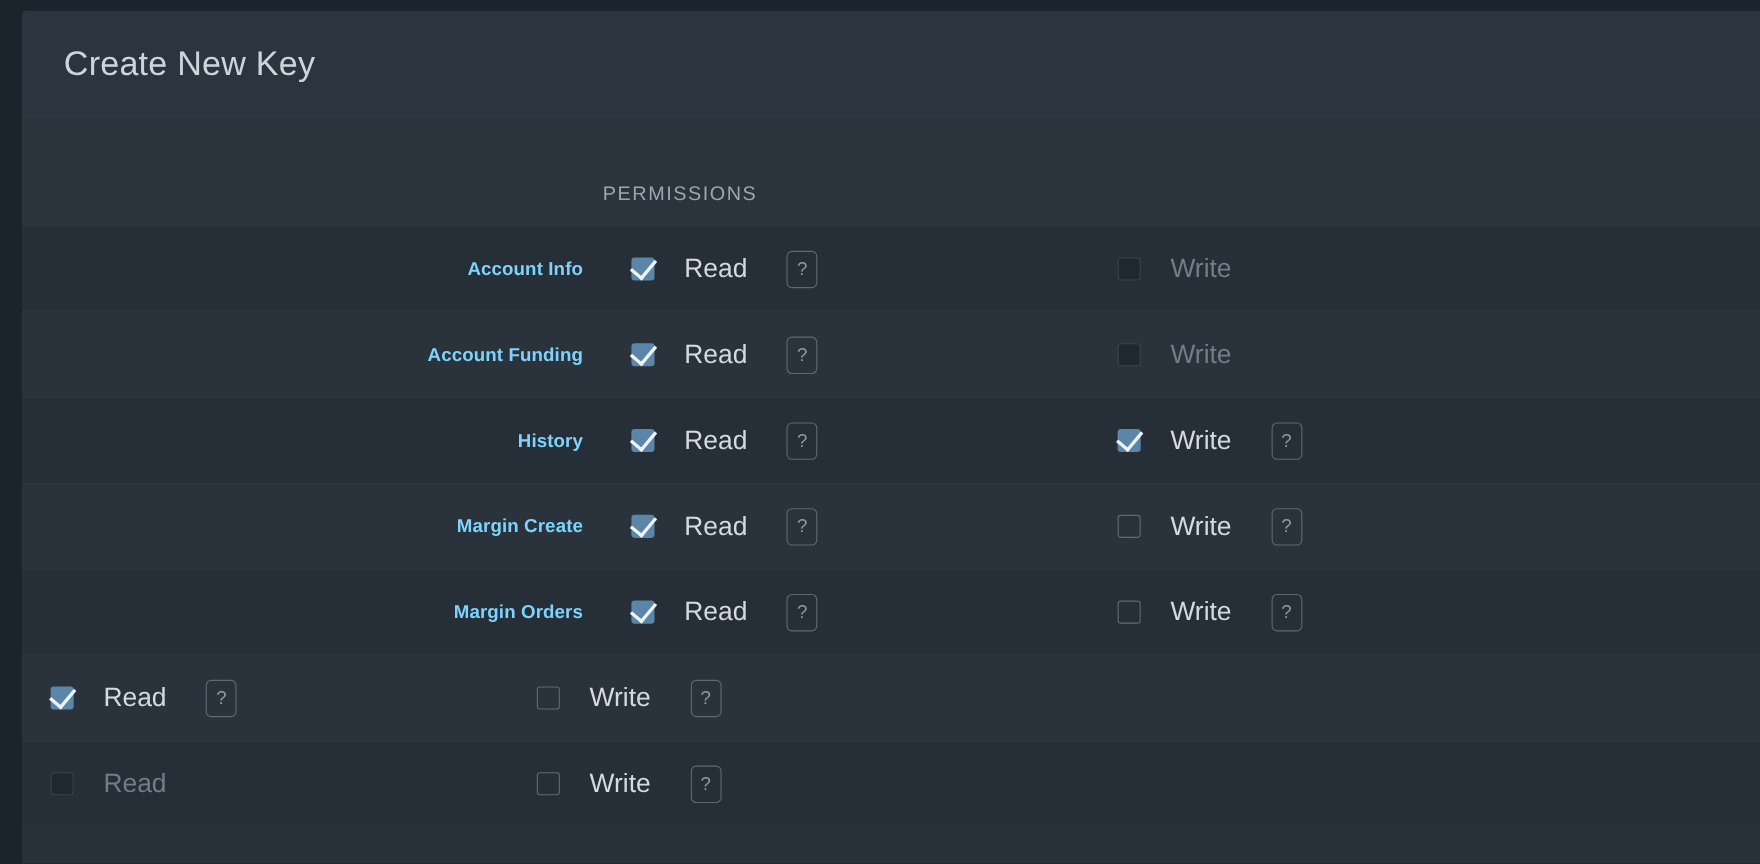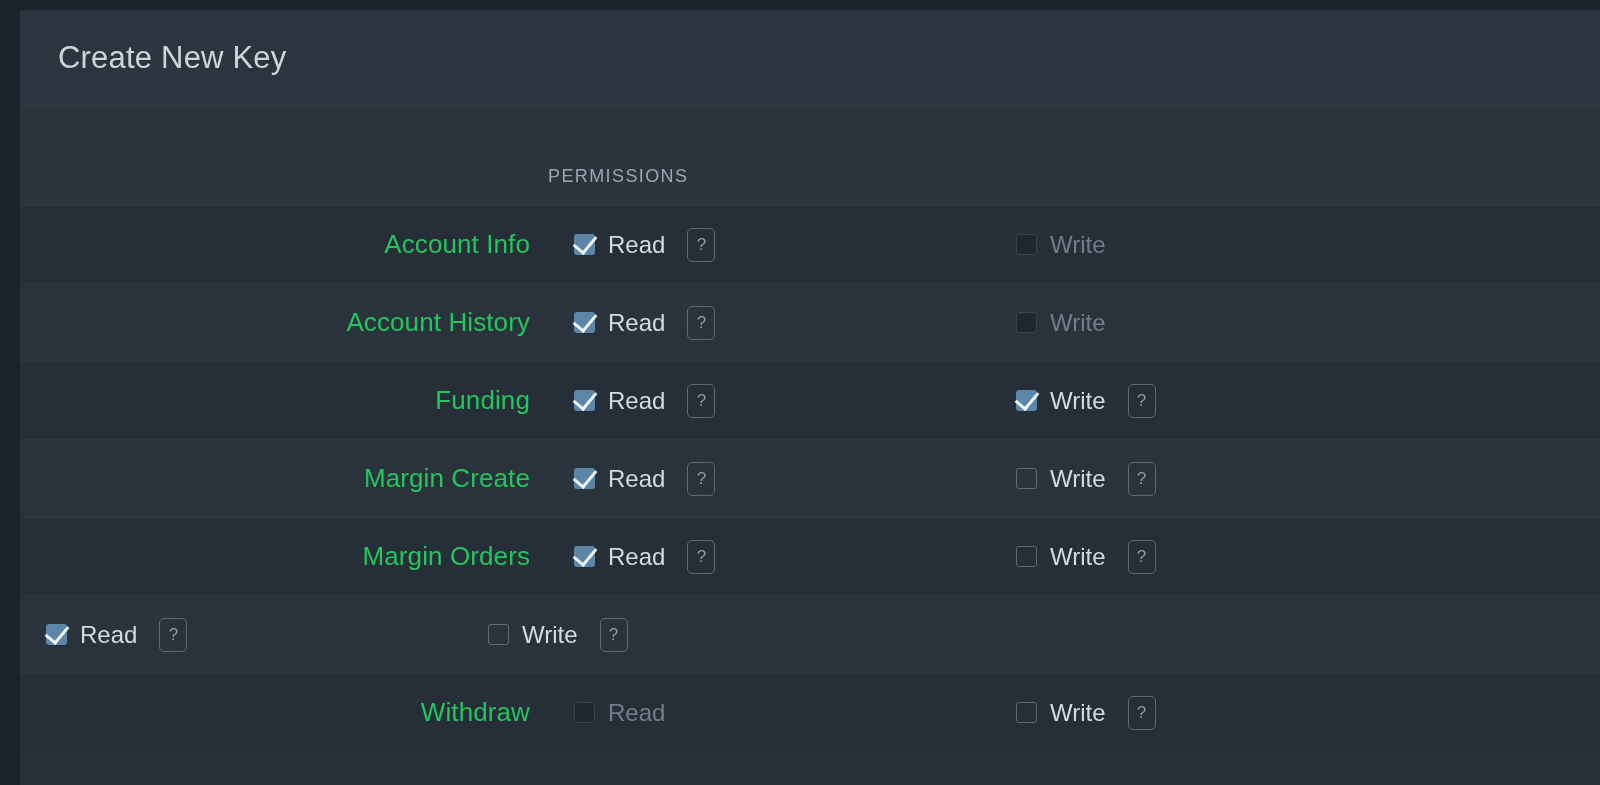--- a/index.html
+++ b/index.html
@@ -68,44 +68,44 @@
   }
   .trow { border-top: 1px solid #2f3841; }
   .trow.odd  { background: #262e37; }
   .trow.even { background: #2a333c; }
 
   .cell-label {
     width: 528px;
     flex: 0 0 528px;
     text-align: right;
     padding-right: 18px;
-    font-size: 26px;
-    font-weight: normal;
-    color: #22c55e;
+    font-size: 17px;
+    font-weight: bold;
+    color: #7dd3fc;
     letter-spacing: 0.1px;
   }
 
   .cell-read {
     width: 440px;
     flex: 0 0 440px;
     display: flex;
     align-items: center;
     padding-left: 26px;
   }
   .cell-write {
     flex: 1;
     display: flex;
     align-items: flex-end;
     padding-left: 28px;
   }
 
   .optwrap {
     display: flex;
     align-items: center;
-    gap: 13px;
+    gap: 27px;
   }
 
   
   .cbox {
     position: relative;
     width: 21px;
     height: 21px;
     flex: 0 0 21px;
     border-radius: 3px;
   }
@@ -184,38 +184,38 @@
           </div>
           <div class="cell-write">
             <div class="optwrap">
               <span class="cbox disabled"></span>
               <span class="opt-text muted">Write</span>
               <span class="help hidden">?</span>
             </div>
           </div>
         </div>
         <div class="trow even">
-          <div class="cell-label">Account History</div>
+          <div class="cell-label">Account Funding</div>
           <div class="cell-read">
             <div class="optwrap">
               <span class="cbox checked"></span>
               <span class="opt-text">Read</span>
               <span class="help">?</span>
             </div>
           </div>
           <div class="cell-write">
             <div class="optwrap">
               <span class="cbox disabled"></span>
               <span class="opt-text muted">Write</span>
               <span class="help hidden">?</span>
             </div>
           </div>
         </div>
         <div class="trow odd">
-          <div class="cell-label">Funding</div>
+          <div class="cell-label">History</div>
           <div class="cell-read">
             <div class="optwrap">
               <span class="cbox checked"></span>
               <span class="opt-text">Read</span>
               <span class="help">?</span>
             </div>
           </div>
           <div class="cell-write">
             <div class="optwrap">
               <span class="cbox checked"></span>
@@ -268,21 +268,20 @@
           </div>
           <div class="cell-write">
             <div class="optwrap">
               <span class="cbox unchecked"></span>
               <span class="opt-text">Write</span>
               <span class="help">?</span>
             </div>
           </div>
         </div>
         <div class="trow odd">
-          <div class="cell-label">Withdraw</div>
           <div class="cell-read">
             <div class="optwrap">
               <span class="cbox disabled"></span>
               <span class="opt-text muted">Read</span>
               <span class="help hidden">?</span>
             </div>
           </div>
           <div class="cell-write">
             <div class="optwrap">
               <span class="cbox unchecked"></span>

